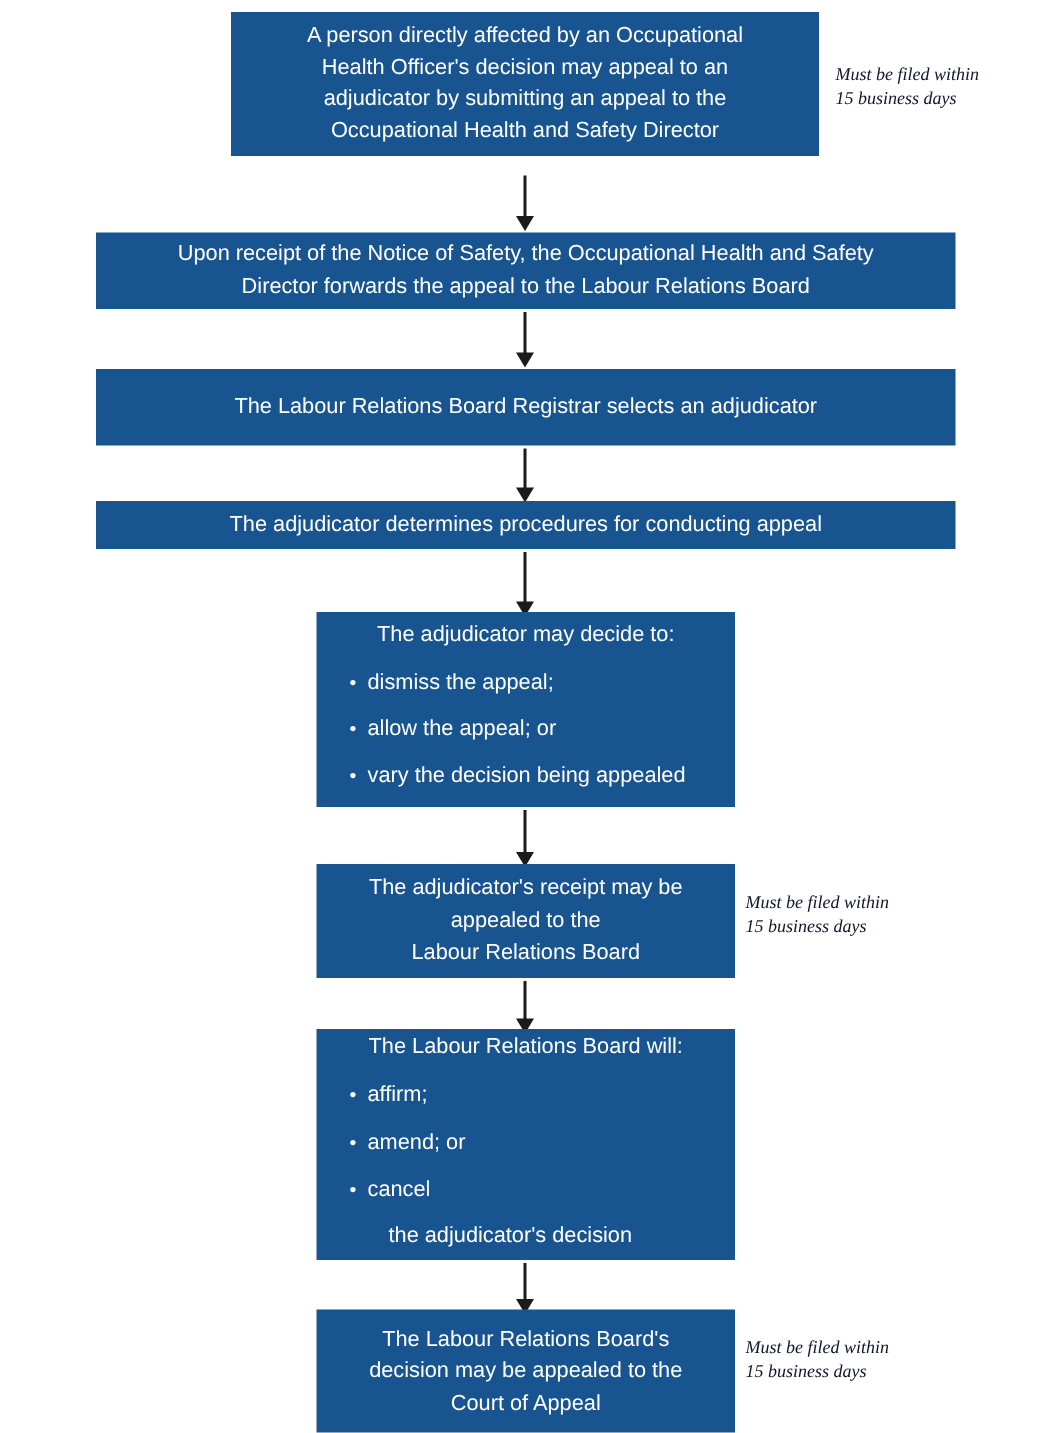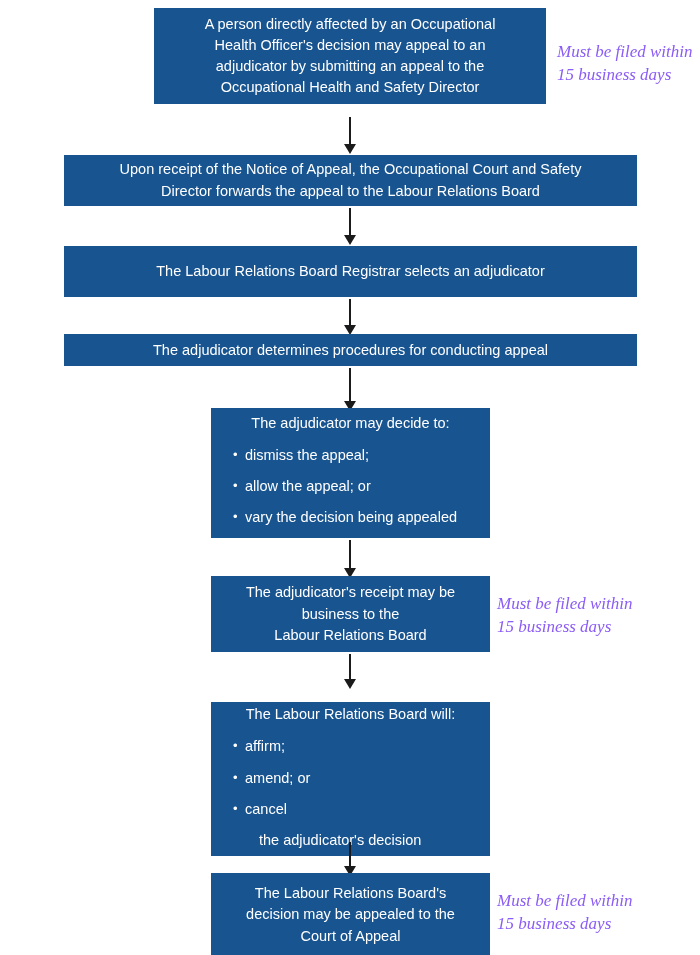--- a/index.html
+++ b/index.html
@@ -78,23 +78,23 @@
     left: -5px;
     bottom: -9px;
     width: 0;
     height: 0;
     border-left: 6px solid transparent;
     border-right: 6px solid transparent;
     border-top: 10px solid #1b1b1b;
   }
   .note {
     position: absolute;
-    color: #8b5cf6;
+    color: #0f172a;
     font-style: italic;
-    font-size: 17px;
+    font-size: 12px;
     line-height: 1.35;
     font-family: "Liberation Serif", serif;
   }
   .note .line { display: block; white-space: nowrap; }
 </style>
 </head>
 <body>
 
 <div class="flow">
 
@@ -106,21 +106,21 @@
   </div>
 
   <div class="note" style="left:557px; top:41px; width:130px;">
     <span class="line">Must be filed within</span>
     <span class="line">15 business days</span>
   </div>
 
   <div class="arrow" style="left:349px; top:117px; height:28px;"></div>
 
   <div class="node" style="left:64px; top:155px; width:573px; height:51px;">
-    <span class="line">Upon receipt of the Notice of Appeal, the Occupational Court and Safety</span>
+    <span class="line">Upon receipt of the Notice of Safety, the Occupational Health and Safety</span>
     <span class="line">Director forwards the appeal to the Labour Relations Board</span>
   </div>
 
   <div class="arrow" style="left:349px; top:208px; height:28px;"></div>
 
   <div class="node" style="left:64px; top:246px; width:573px; height:51px;">
     <span class="line">The Labour Relations Board Registrar selects an adjudicator</span>
   </div>
 
   <div class="arrow" style="left:349px; top:299px; height:27px;"></div>
@@ -145,32 +145,32 @@
       <span class="dot">•</span>
       <span class="btext">vary the decision being appealed</span>
     </span>
   </div>
 
 
   <div class="arrow" style="left:349px; top:540px; height:29px;"></div>
 
   <div class="node" style="left:211px; top:576px; width:279px; height:76px;">
     <span class="line">The adjudicator's receipt may be</span>
-    <span class="line">business to the</span>
+    <span class="line">appealed to the</span>
     <span class="line">Labour Relations Board</span>
   </div>
 
   <div class="note" style="left:497px; top:593px; width:130px;">
     <span class="line">Must be filed within</span>
     <span class="line">15 business days</span>
   </div>
 
   <div class="arrow" style="left:349px; top:654px; height:26px;"></div>
 
-  <div class="node list" style="left:211px; top:686px; width:279px; height:154px;margin-top:16px;">
+  <div class="node list" style="left:211px; top:686px; width:279px; height:154px;">
     <span class="heading">The Labour Relations Board will:</span>
     <span class="bullet">
       <span class="dot">•</span>
       <span class="btext">affirm;</span>
     </span>
     <span class="bullet">
       <span class="dot">•</span>
       <span class="btext">amend; or</span>
     </span>
     <span class="bullet">

